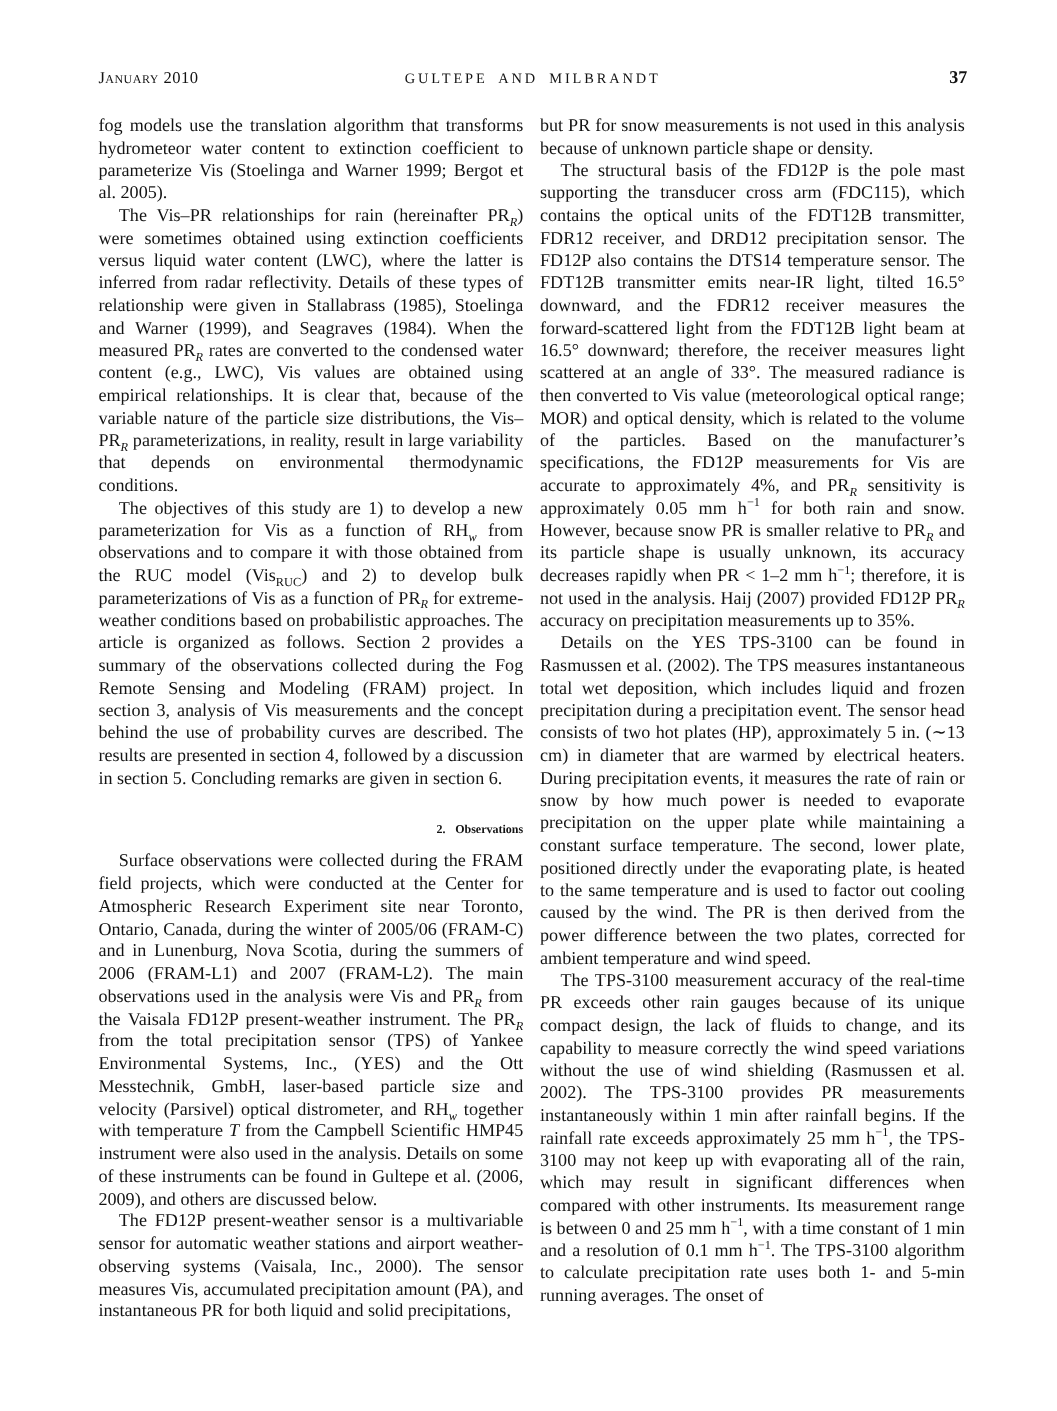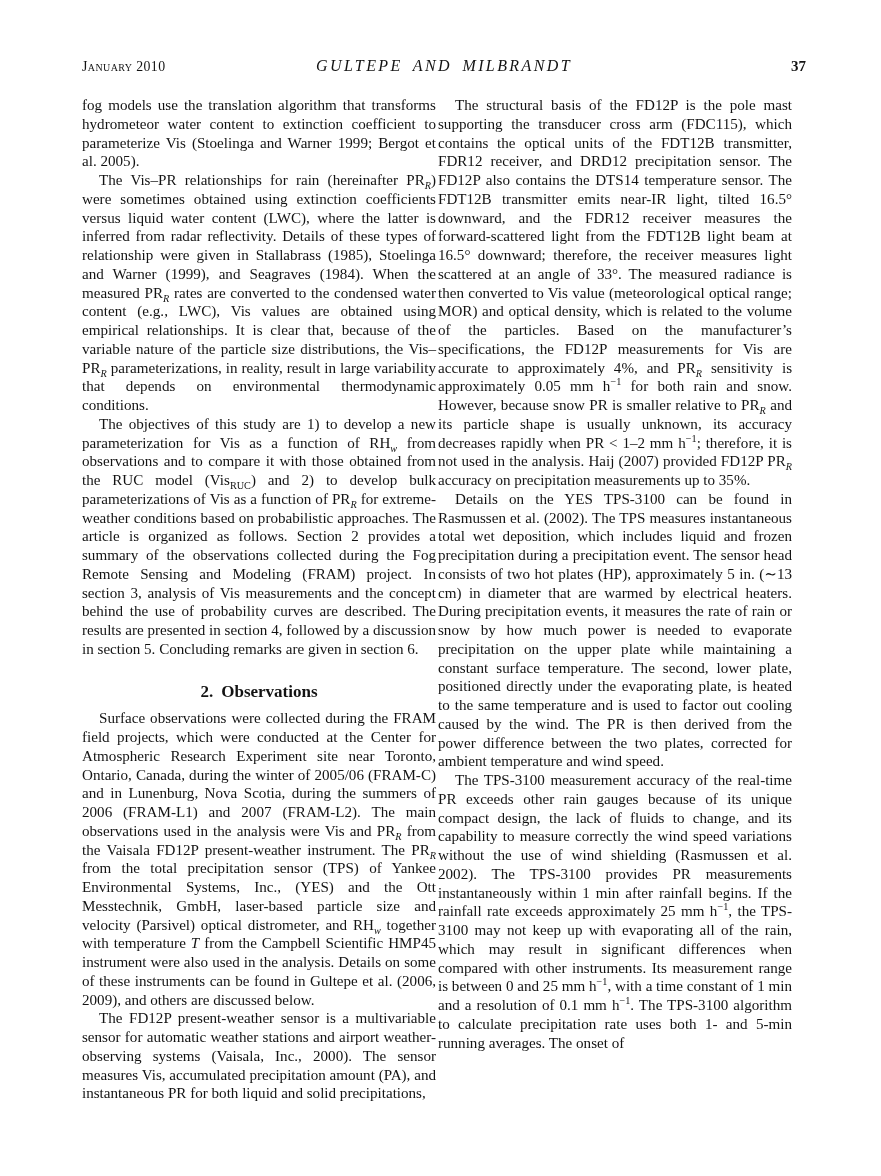--- a/index.html
+++ b/index.html
@@ -28,60 +28,59 @@
     width: 190px;
     font-variant: small-caps;
     font-size: 13.8px;
     letter-spacing: 0.4px;
     white-space: nowrap;
     font-family: Liberation Serif, serif;
   }
   .hdr-title {
     flex: 1;
     text-align: center;
-    font-size: 16px;
+    font-size: 12px;
     letter-spacing: 2.4px;
     word-spacing: 4px;
     white-space: nowrap;
-    font-style: italic;
   }
   .hdr-page {
     width: 190px;
     text-align: right;
     font-size: 15px;
     font-weight: bold;
   }
   .columns {
     position: absolute;
     top: 96px;
     left: 82px;
     width: 722px;
     display: flex;
-    gap: 2px;
+    gap: 14px;
   }
   .col {
     width: 354px;
     font-size: 15.1px;
     line-height: 18.75px;
     text-align: justify;
   }
   .col p {
     margin: 0;
     padding: 0;
     text-indent: 17px;
   }
   .col p.noindent {
     text-indent: 0;
   }
   .section-heading {
-    font-size: 17px;
+    font-size: 10px;
     font-weight: 700;
     margin: 24px 0 8px 0;
     line-height: 18.75px;
-    text-align: center;
+    text-align: right;
   }
   .section-heading .sec-num {
     margin-right: 8px;
   }
   sub { font-size: 68%; line-height: 0; }
   sup { font-size: 68%; line-height: 0; }
 </style>
 </head>
 <body>
 
@@ -100,20 +99,21 @@
       <p>The Vis–PR relationships for rain (hereinafter PR<sub><i>R</i></sub>) were sometimes obtained using extinction coefficients versus liquid water content (LWC), where the latter is inferred from radar reflectivity. Details of these types of relationship were given in Stallabrass (1985), Stoelinga and Warner (1999), and Seagraves (1984). When the measured PR<sub><i>R</i></sub> rates are converted to the condensed water content (e.g., LWC), Vis values are obtained using empirical relationships. It is clear that, because of the variable nature of the particle size distributions, the Vis–PR<sub><i>R</i></sub> parameterizations, in reality, result in large variability that depends on environmental thermodynamic conditions.</p>
       <p>The objectives of this study are 1) to develop a new parameterization for Vis as a function of RH<sub><i>w</i></sub> from observations and to compare it with those obtained from the RUC model (Vis<sub>RUC</sub>) and 2) to develop bulk parameterizations of Vis as a function of PR<sub><i>R</i></sub> for extreme-weather conditions based on probabilistic approaches. The article is organized as follows. Section 2 provides a summary of the observations collected during the Fog Remote Sensing and Modeling (FRAM) project. In section 3, analysis of Vis measurements and the concept behind the use of probability curves are described. The results are presented in section 4, followed by a discussion in section 5. Concluding remarks are given in section 6.</p>
       <h2 class="section-heading">
         <span class="sec-num">2.</span><span>Observations</span>
       </h2>
       <p>Surface observations were collected during the FRAM field projects, which were conducted at the Center for Atmospheric Research Experiment site near Toronto, Ontario, Canada, during the winter of 2005/06 (FRAM-C) and in Lunenburg, Nova Scotia, during the summers of 2006 (FRAM-L1) and 2007 (FRAM-L2). The main observations used in the analysis were Vis and PR<sub><i>R</i></sub> from the Vaisala FD12P present-weather instrument. The PR<sub><i>R</i></sub> from the total precipitation sensor (TPS) of Yankee Environmental Systems, Inc., (YES) and the Ott Messtechnik, GmbH, laser-based particle size and velocity (Parsivel) optical distrometer, and RH<sub><i>w</i></sub> together with temperature <i>T</i> from the Campbell Scientific HMP45 instrument were also used in the analysis. Details on some of these instruments can be found in Gultepe et al. (2006, 2009), and others are discussed below.</p>
       <p>The FD12P present-weather sensor is a multivariable sensor for automatic weather stations and airport weather-observing systems (Vaisala, Inc., 2000). The sensor measures Vis, accumulated precipitation amount (PA), and instantaneous PR for both liquid and solid precipitations,</p>
     </div>
 
     <div class="col">
+      <p class="noindent">but PR for snow measurements is not used in this analysis because of unknown particle shape or density.</p>
       <p>The structural basis of the FD12P is the pole mast supporting the transducer cross arm (FDC115), which contains the optical units of the FDT12B transmitter, FDR12 receiver, and DRD12 precipitation sensor. The FD12P also contains the DTS14 temperature sensor. The FDT12B transmitter emits near-IR light, tilted 16.5° downward, and the FDR12 receiver measures the forward-scattered light from the FDT12B light beam at 16.5° downward; therefore, the receiver measures light scattered at an angle of 33°. The measured radiance is then converted to Vis value (meteorological optical range; MOR) and optical density, which is related to the volume of the particles. Based on the manufacturer’s specifications, the FD12P measurements for Vis are accurate to approximately 4%, and PR<sub><i>R</i></sub> sensitivity is approximately 0.05 mm h<sup>−1</sup> for both rain and snow. However, because snow PR is smaller relative to PR<sub><i>R</i></sub> and its particle shape is usually unknown, its accuracy decreases rapidly when PR &lt; 1–2 mm h<sup>−1</sup>; therefore, it is not used in the analysis. Haij (2007) provided FD12P PR<sub><i>R</i></sub> accuracy on precipitation measurements up to 35%.</p>
       <p>Details on the YES TPS-3100 can be found in Rasmussen et al. (2002). The TPS measures instantaneous total wet deposition, which includes liquid and frozen precipitation during a precipitation event. The sensor head consists of two hot plates (HP), approximately 5 in. (∼13 cm) in diameter that are warmed by electrical heaters. During precipitation events, it measures the rate of rain or snow by how much power is needed to evaporate precipitation on the upper plate while maintaining a constant surface temperature. The second, lower plate, positioned directly under the evaporating plate, is heated to the same temperature and is used to factor out cooling caused by the wind. The PR is then derived from the power difference between the two plates, corrected for ambient temperature and wind speed.</p>
       <p>The TPS-3100 measurement accuracy of the real-time PR exceeds other rain gauges because of its unique compact design, the lack of fluids to change, and its capability to measure correctly the wind speed variations without the use of wind shielding (Rasmussen et al. 2002). The TPS-3100 provides PR measurements instantaneously within 1 min after rainfall begins. If the rainfall rate exceeds approximately 25 mm h<sup>−1</sup>, the TPS-3100 may not keep up with evaporating all of the rain, which may result in significant differences when compared with other instruments. Its measurement range is between 0 and 25 mm h<sup>−1</sup>, with a time constant of 1 min and a resolution of 0.1 mm h<sup>−1</sup>. The TPS-3100 algorithm to calculate precipitation rate uses both 1- and 5-min running averages. The onset of</p>
     </div>
 
   </div>
 
 </main>
 
 </body></html>

